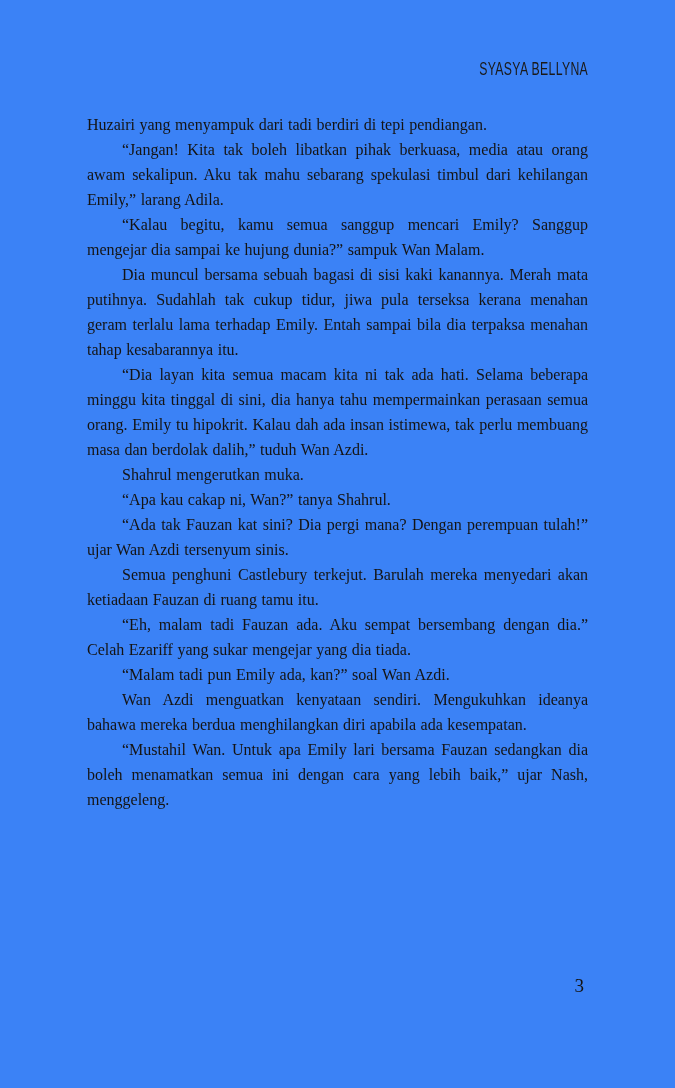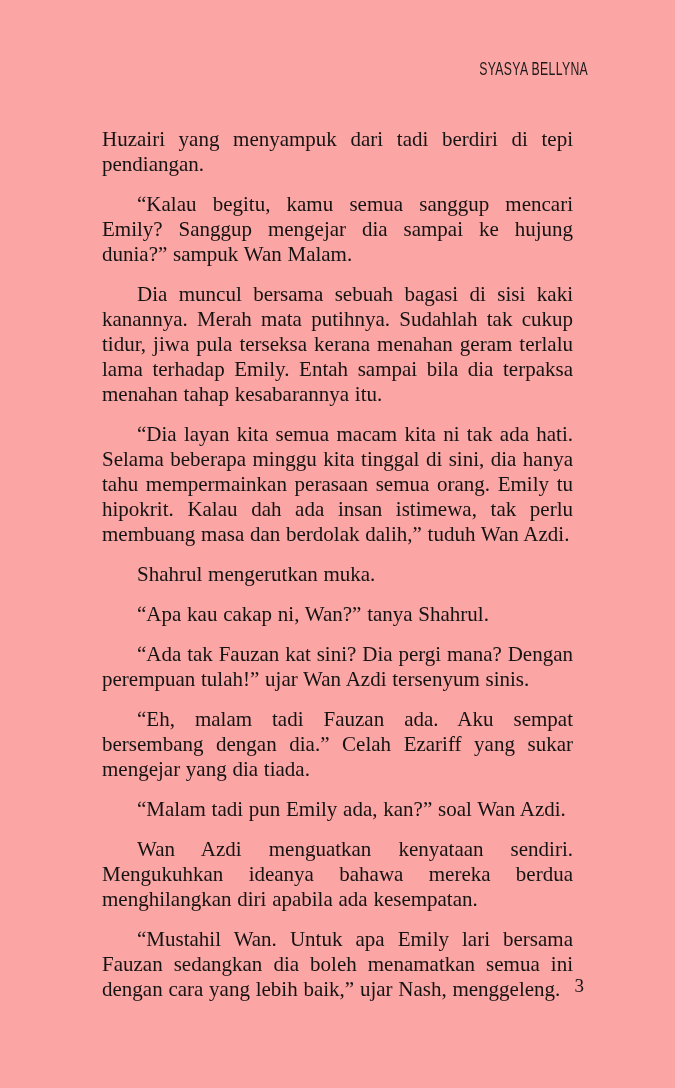--- a/index.html
+++ b/index.html
@@ -4,21 +4,21 @@
 <style>
   html, body {
     margin: 0;
     padding: 0;
     background: #ffffff;
   }
   .page {
     position: relative;
     width: 675px;
     height: 1088px;
-    background: #fca5a5;
+    background: #3b82f6;
     color: #151413;
     font-family: "Liberation Serif", "DejaVu Serif", serif;
     overflow: hidden;
   }
   .running-head {
     position: absolute;
     top: 60px;
     left: 87px;
     width: 501px;
     text-align: right;
@@ -35,23 +35,23 @@
     transform: scaleX(0.68);
     transform-origin: 100% 50%;
   }
   .body-text {
     position: absolute;
     top: 112px;
     left: 87px;
     width: 501px;
   }
   .body-text p {
-    margin: 15px;
+    margin: 0;
     padding: 0;
-    font-size: 21px;
+    font-size: 16px;
     line-height: 25px;
     text-align: justify;
     text-indent: 35px;
     color: #151413;
     word-spacing: 0.5px;
   }
   .body-text p.first {
     text-indent: 0;
   }
   .page-number {
@@ -69,26 +69,28 @@
 <body>
 
 <div class="page">
 
   <div class="running-head">
     <span class="condense">SYASYA BELLYNA</span>
   </div>
 
   <div class="body-text">
     <p class="first">Huzairi yang menyampuk dari tadi berdiri di tepi pendiangan.</p>
+    <p>“Jangan! Kita tak boleh libatkan pihak berkuasa, media atau orang awam sekalipun. Aku tak mahu sebarang spekulasi timbul dari kehilangan Emily,” larang Adila.</p>
     <p>“Kalau begitu, kamu semua sanggup mencari Emily? Sanggup mengejar dia sampai ke hujung dunia?” sampuk Wan Malam.</p>
     <p>Dia muncul bersama sebuah bagasi di sisi kaki kanannya. Merah mata putihnya. Sudahlah tak cukup tidur, jiwa pula terseksa kerana menahan geram terlalu lama terhadap Emily. Entah sampai bila dia terpaksa menahan tahap kesabarannya itu.</p>
     <p>“Dia layan kita semua macam kita ni tak ada hati. Selama beberapa minggu kita tinggal di sini, dia hanya tahu mempermainkan perasaan semua orang. Emily tu hipokrit. Kalau dah ada insan istimewa, tak perlu membuang masa dan berdolak dalih,” tuduh Wan Azdi.</p>
     <p>Shahrul mengerutkan muka.</p>
     <p>“Apa kau cakap ni, Wan?” tanya Shahrul.</p>
     <p>“Ada tak Fauzan kat sini? Dia pergi mana? Dengan perempuan tulah!” ujar Wan Azdi tersenyum sinis.</p>
+    <p>Semua penghuni Castlebury terkejut. Barulah mereka menyedari akan ketiadaan Fauzan di ruang tamu itu.</p>
     <p>“Eh, malam tadi Fauzan ada. Aku sempat bersembang dengan dia.” Celah Ezariff yang sukar mengejar yang dia tiada.</p>
     <p>“Malam tadi pun Emily ada, kan?” soal Wan Azdi.</p>
     <p>Wan Azdi menguatkan kenyataan sendiri. Mengukuhkan ideanya bahawa mereka berdua menghilangkan diri apabila ada kesempatan.</p>
     <p>“Mustahil Wan. Untuk apa Emily lari bersama Fauzan sedangkan dia boleh menamatkan semua ini dengan cara yang lebih baik,” ujar Nash, menggeleng.</p>
   </div>
 
   <div class="page-number">3</div>
 
 </div>
 

